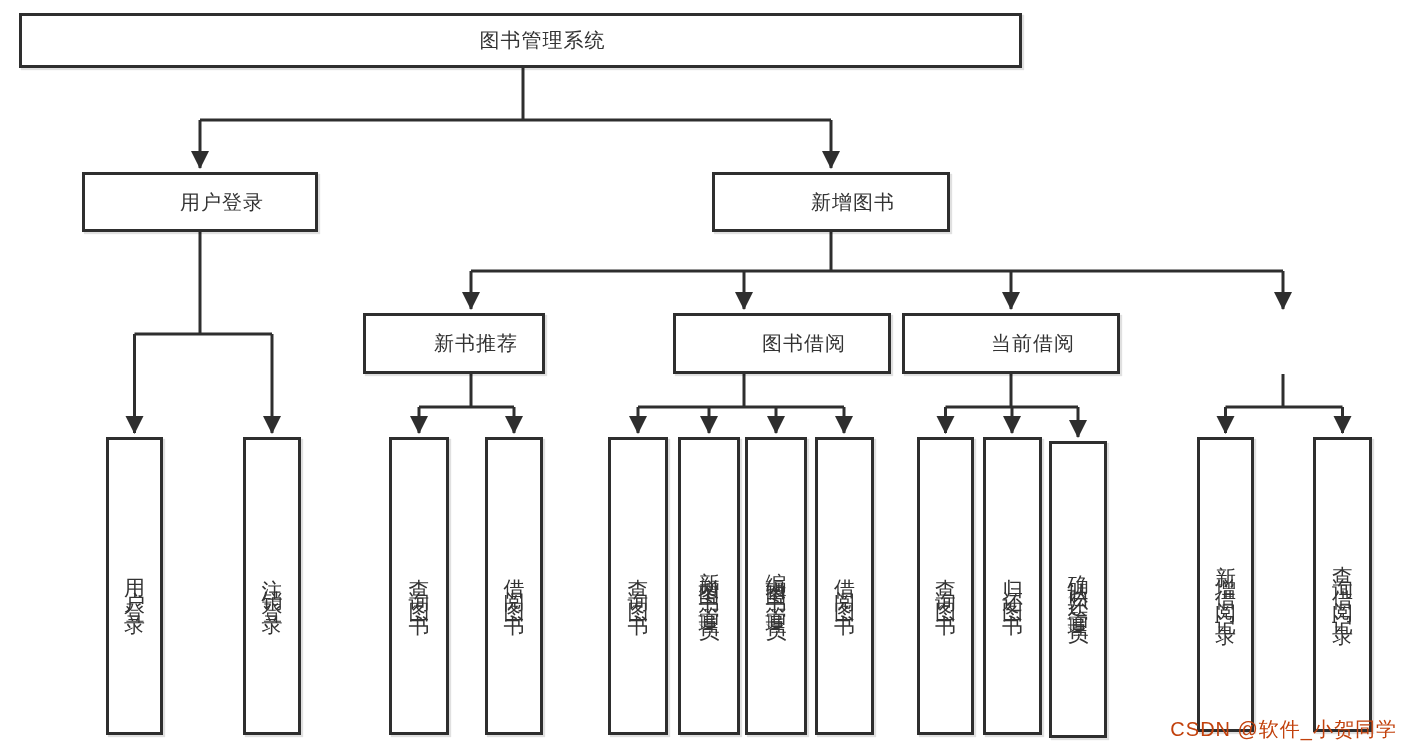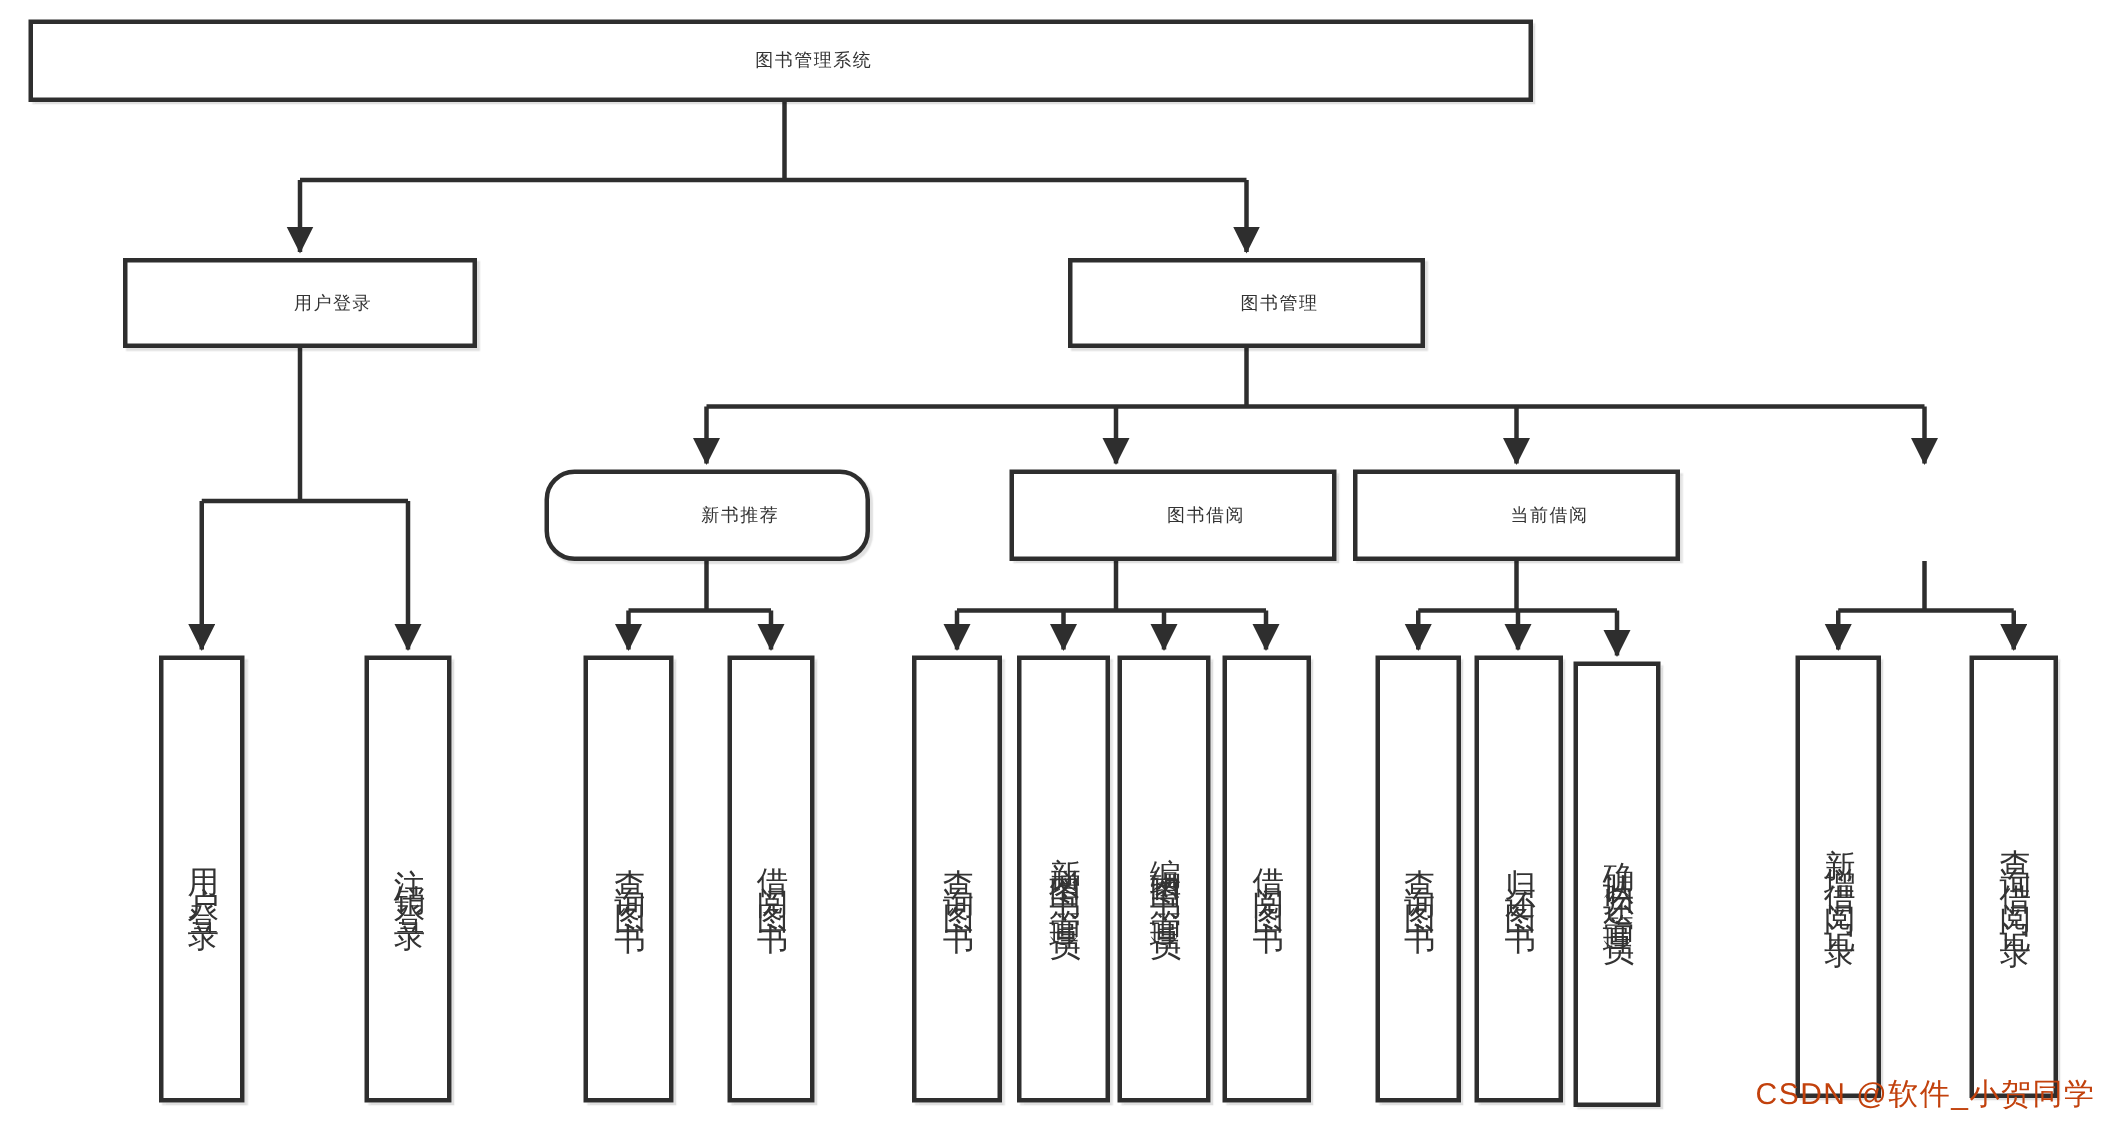--- a/index.html
+++ b/index.html
@@ -21,21 +21,21 @@
     box-sizing: border-box;
     background: #ffffff;
     border: 3px solid #2e2e2e;
     color: #333333;
     display: flex;
     align-items: center;
     justify-content: center;
     box-shadow: 2px 2px 1px rgba(0,0,0,0.12);
   }
   .hbox {
-    font-size: 12px;
+    font-size: 20px;
     letter-spacing: 1px;
     padding-left: 44px;
   }
   .vbox {
     writing-mode: vertical-rl;
     text-orientation: mixed;
     text-align: center;
     font-size: 21px;
   }
   .sp-lg { letter-spacing: 12px; }  
@@ -115,23 +115,23 @@
         <path d="M1225.5,407 H1342.5"></path>
         <path d="M1225.5,407 V433" marker-end="url(#arrowhead)"></path>
         <path d="M1342.5,407 V433" marker-end="url(#arrowhead)"></path>
       </g>
     </g>
   </svg>
 
   <div class="node hbox" style="left:19px; top:13px; width:1003px; height:55px;">图书管理系统</div>
 
   <div class="node hbox" style="left:82px; top:172px; width:236px; height:60px;">用户登录</div>
-  <div class="node hbox" style="left:712px; top:172px; width:238px; height:60px;">图书管理</div>
+  <div class="node hbox" style="left:712px; top:172px; width:238px; height:60px;">新增图书</div>
 
-  <div class="node hbox" style="left:363px; top:313px; width:217px; height:61px;border-radius:20px;">新书推荐</div>
+  <div class="node hbox" style="left:363px; top:313px; width:182px; height:61px;">新书推荐</div>
   <div class="node hbox" style="left:635px; top:313px; width:218px; height:61px;margin-left:38px;">图书借阅</div>
   <div class="node hbox" style="left:902px; top:313px; width:218px; height:61px;">当前借阅</div>
 
   <div class="node vbox sp-lg" style="left:106px; top:437px; width:57px; height:298px;">用户登录</div>
   <div class="node vbox sp-lg" style="left:243px; top:437px; width:58px; height:298px;">注销登录</div>
 
   <div class="node vbox sp-lg" style="left:389px; top:437px; width:60px; height:298px;">查询图书</div>
   <div class="node vbox sp-lg" style="left:485px; top:437px; width:58px; height:298px;">借阅图书</div>
 
   <div class="node vbox sp-lg" style="left:608px; top:437px; width:60px; height:298px;">查询图书</div>

